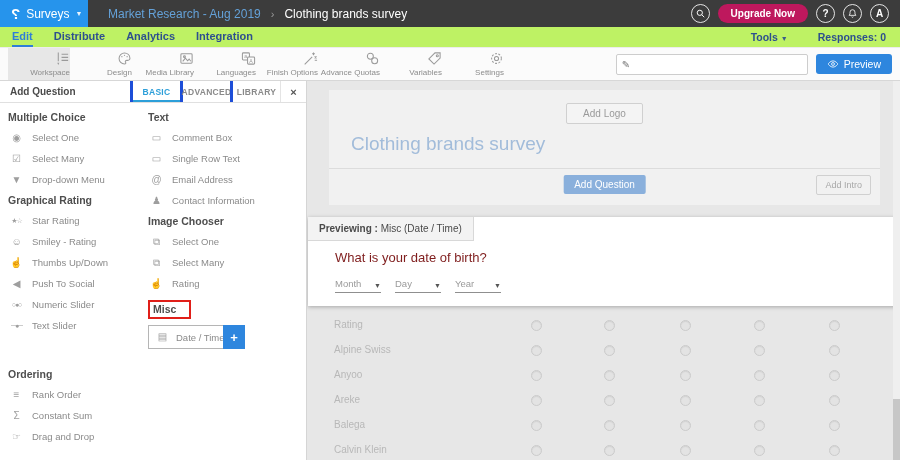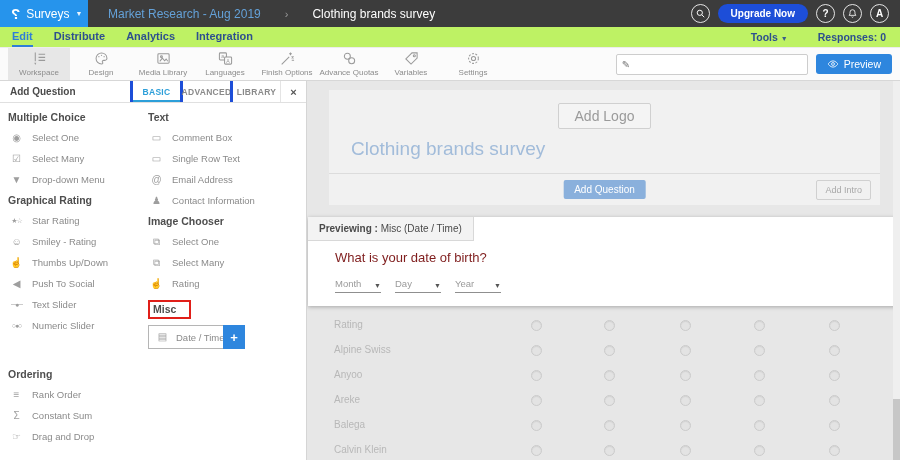--- a/index.html
+++ b/index.html
@@ -4,40 +4,40 @@
 <style>
   * { margin:0; padding:0; box-sizing:border-box; }
   html,body { width:900px; height:460px; overflow:hidden; font-family:"Liberation Sans", sans-serif; background:#e8e8e8; }
 
   
   .topbar { height:27px; background:#3c3c3c; display:flex; align-items:stretch; color:#fff; }
   .logo-block { background:#2694ec; width:88px; display:flex; align-items:center; gap:6px; padding-left:11px; }
   .logo-glyph { font-size:15px; font-weight:700; transform:scaleX(-1); display:inline-block; }
   .product-name { font-size:12px; }
   .caret { font-size:7px; opacity:.9; }
-  .breadcrumb { display:flex; align-items:center; gap:24px; margin-left:20px; font-size:12px; }
+  .breadcrumb { display:flex; align-items:center; gap:10px; margin-left:20px; font-size:12px; }
   .bc-folder { color:#64a1d8; }
   .bc-sep { color:#9a9a9a; font-size:11px; }
   .bc-current { color:#fff; }
   .topbar-right { margin-left:auto; display:flex; align-items:center; gap:8px; padding-right:11px; }
   .circle-btn { width:19px; height:19px; border:1.4px solid rgba(255,255,255,.85); border-radius:50%; display:flex; align-items:center; justify-content:center; font-size:10px; font-weight:700; color:#fff; }
   .circle-btn svg { width:11px; height:11px; }
-  .upgrade-btn { background:#1d4ed8; border-radius:11px; padding:4px 13px; font-size:10px; font-weight:700; color:#fff; }
+  .upgrade-btn { background:#be185d; border-radius:11px; padding:4px 13px; font-size:10px; font-weight:700; color:#fff; }
 
   
   .navbar { height:20px; background:#bef264; display:flex; align-items:stretch; padding-left:12px; }
   .nav-left { display:flex; gap:21px; }
   .nav-item { font-size:11px; font-weight:700; color:#2d4f8e; line-height:19px; cursor:pointer; }
   .nav-item.active { color:#2f7ed8; border-bottom:2px solid #2f7ed8; }
   .nav-right { margin-left:auto; display:flex; gap:30px; padding-right:14px; align-items:center; font-size:10.5px; font-weight:700; color:#2d4f8e; }
   .nav-right .caret { color:#2d4f8e; }
 
   
   .toolbar { height:34px; background:#fbfbfb; border-top:1px solid #ececec; border-bottom:1px solid #d7d7d7; display:flex; align-items:stretch; padding-left:8px; }
-  .tool-item { width:62px; display:flex; flex-direction:column; align-items:center; justify-content:center; gap:2px; cursor:pointer; }
+  .tool-item { width:62px; display:flex; flex-direction:column; align-items:flex-end; justify-content:center; gap:2px; cursor:pointer; }
   .tool-item.active { background:#e7e7e7; }
   .tool-icon { height:15px; color:#9a9a9a; display:flex; align-items:center; }
   .tool-icon svg { width:15px; height:15px; stroke:currentColor; fill:none; stroke-width:1.1; }
   .tool-label { font-size:8px; color:#8c8c8c; white-space:nowrap; }
   .toolbar-right { margin-left:auto; display:flex; align-items:center; gap:8px; padding-right:8px; }
   .url-box { width:192px; height:21px; background:#fff; border:1px solid #cdcdcd; border-radius:2px; display:flex; align-items:center; padding:0 5px; }
   .url-box input { border:none; outline:none; flex:1; font-size:9px; color:#555; font-family:"Liberation Sans",sans-serif; background:transparent; }
   .pencil-glyph { font-size:10px; color:#777; }
   .preview-btn { background:#2e86de; color:#fff; border-radius:3px; padding:4px 11px; font-size:10.5px; display:flex; align-items:center; gap:5px; cursor:pointer; }
   .preview-btn svg { width:12px; height:12px; stroke:#fff; fill:none; stroke-width:1.1; }
@@ -62,21 +62,21 @@
   .pitem { display:flex; align-items:center; gap:7px; height:21px; font-size:9.5px; color:#8a8a8a; cursor:pointer; }
   .pi-icon { width:17px; flex:none; text-align:center; font-size:10px; color:#9e9e9e; line-height:1; }
   .pi-icon.small { font-size:7px; letter-spacing:-1px; }
   .pi-label { white-space:nowrap; }
   .pitem.selected { border:1px solid #b5b5b5; background:#fff; width:97px; height:24px; padding-left:5px; gap:5px; position:relative; margin:3px 0 4px; }
   .pi-add { position:absolute; right:-1px; top:-1px; bottom:-1px; width:22px; background:#2e86de; color:#fff; display:flex; align-items:center; justify-content:center; font-size:13px; font-weight:700; cursor:pointer; }
 
   
   .main { flex:1; position:relative; background:#e7e7e7; overflow:hidden; }
   .survey-card { position:absolute; left:22px; right:20px; top:9px; height:115px; background:#f1f1f1; }
-  .add-logo-btn { display:block; margin:13px auto 0; width:max-content; border:1px solid #d0d0d0; background:#f4f4f4; color:#9a9a9a; font-size:14px; padding:4px 16px; border-radius:2px; cursor:pointer; }
+  .add-logo-btn { display:block; margin:13px auto 0; width:max-content; border:1px solid #d0d0d0; background:#f4f4f4; color:#9a9a9a; font-size:10px; padding:4px 16px; border-radius:2px; cursor:pointer; }
   .survey-title { font-size:19px; font-weight:400; color:#a2bcda; margin:9px 0 0 22px; }
   .survey-divider { border-top:1px solid #dcdcdc; margin-top:13px; }
   .survey-actions { position:relative; height:38px; }
   .add-question-btn { position:absolute; left:50%; transform:translateX(-50%); top:6px; background:#8ab0dc; color:#fff; font-size:10px; padding:4px 11px; border-radius:2px; cursor:pointer; }
   .add-intro-btn { position:absolute; right:9px; top:6px; border:1px solid #d0d0d0; color:#a8a8a8; font-size:9px; padding:4px 8px; border-radius:2px; cursor:pointer; }
 
   .preview-card { position:absolute; left:1px; right:3px; top:136px; height:89px; background:#fff; box-shadow:0 1px 4px rgba(0,0,0,.28); }
   .preview-tab { display:inline-block; background:#f3f3f3; border-right:1px solid #d8d8d8; border-bottom:1px solid #d8d8d8; padding:6px 11px; font-size:10px; color:#4a4a4a; }
   .preview-tab b { font-weight:700; }
   .preview-question { font-size:13px; color:#7f1d1d; margin:9px 0 0 27px; }
@@ -277,26 +277,26 @@
             </div>
             <div class="pitem">
               <span class="pi-icon">☝</span>
               <span class="pi-label">Thumbs Up/Down</span>
             </div>
             <div class="pitem">
               <span class="pi-icon">◀</span>
               <span class="pi-label">Push To Social</span>
             </div>
             <div class="pitem">
+              <span class="pi-icon small">○●○</span>
+              <span class="pi-label">Numeric Slider</span>
+            </div>
+            <div class="pitem">
               <span class="pi-icon small">─●─</span>
               <span class="pi-label">Text Slider</span>
-            </div>
-            <div class="pitem">
-              <span class="pi-icon small">○●○</span>
-              <span class="pi-label">Numeric Slider</span>
             </div>
           </div>
           <div class="psection">
             <div class="psection-title">Ordering</div>
             <div class="pitem">
               <span class="pi-icon">≡</span>
               <span class="pi-label">Rank Order</span>
             </div>
             <div class="pitem">
               <span class="pi-icon">Σ</span>

